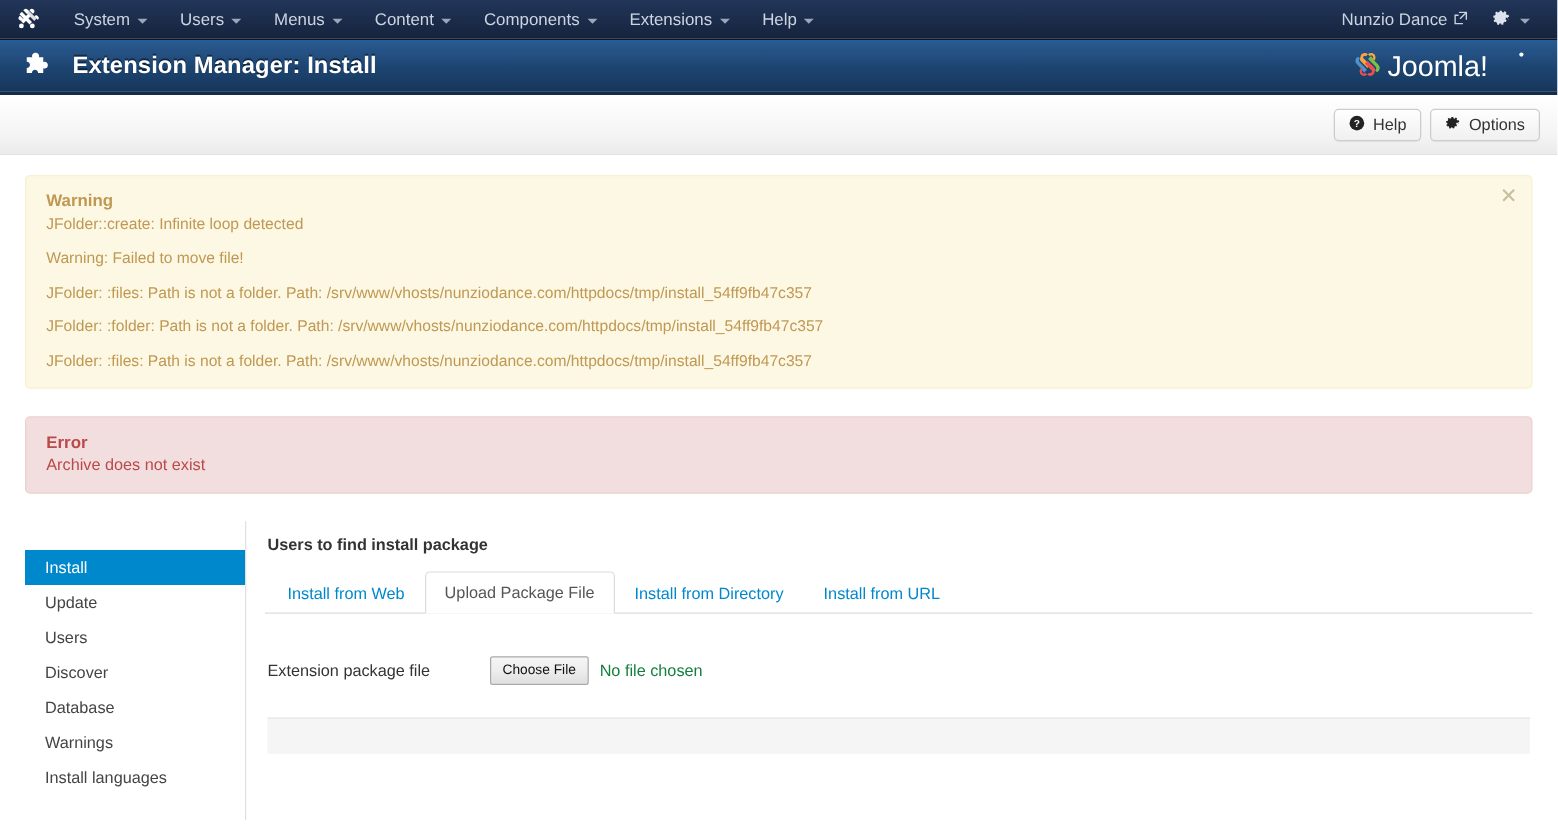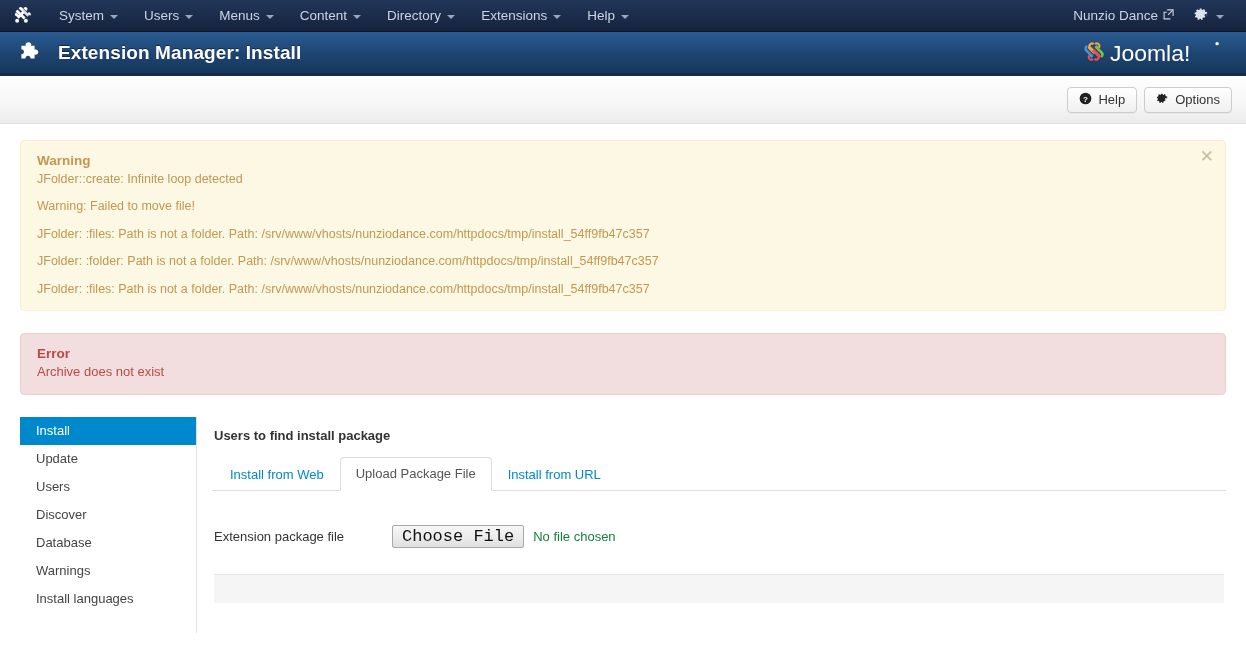--- a/index.html
+++ b/index.html
@@ -175,20 +175,21 @@
     display: block;
     padding: 6px 0 6px 16px;
     font-size: 13px;
     color: #444444;
     cursor: pointer;
     line-height: 16px;
   }
   .side-item.active {
     background: #0088cc;
     color: #ffffff;
+    margin-top: 23px;
   }
 
   .content {
     flex: 1 1 auto;
     padding: 0 0 0 15px;
     min-width: 0;
   }
   .content-heading {
     font-size: 13px;
     font-weight: bold;
@@ -242,29 +243,28 @@
   }
   .form-label {
     width: 178px;
     flex: 0 0 178px;
     font-size: 13px;
     color: #333333;
   }
   .file-field { display: flex; align-items: center; gap: 9px; }
   .choose-file-btn {
     display: inline-block;
-    font-size: 17px;
+    font-size: 11px;
     color: #111111;
     background: linear-gradient(to bottom, #f6f6f6 0%, #ededed 50%, #dfdfdf 100%);
     border: 1px solid #a8a8a8;
     border-radius: 2px;
     padding: 2px 9px;
     cursor: pointer;
     line-height: 17px;
-    font-family: Liberation Mono, monospace;
   }
   .file-status { font-size: 13px; color: #15803d; }
 
   .form-actions {
     margin-top: 26px;
     background: #f5f5f5;
     border-top: 1px solid #e5e5e5;
     padding: 14px 0;
     text-align: center;
   }
@@ -298,21 +298,21 @@
     </div>
     <div class="topmenu-item">
       <span>Menus</span>
       <i class="caret"></i>
     </div>
     <div class="topmenu-item">
       <span>Content</span>
       <i class="caret"></i>
     </div>
     <div class="topmenu-item">
-      <span>Directory</span>
+      <span>Components</span>
       <i class="caret"></i>
     </div>
     <div class="topmenu-item">
       <span>Extensions</span>
       <i class="caret"></i>
     </div>
     <div class="topmenu-item">
       <span>Help</span>
       <i class="caret"></i>
     </div>
@@ -435,20 +435,23 @@
     <div class="content-heading">Users to find install package</div>
 
     <div class="tabs">
       <div class="tab">
         <span>Install from Web</span>
       </div>
       <div class="tab active">
         <span>Upload Package File</span>
       </div>
       <div class="tab">
+        <span>Install from Directory</span>
+      </div>
+      <div class="tab">
         <span>Install from URL</span>
       </div>
     </div>
 
     <div class="panel">
 
       <div class="form-row">
         <label class="form-label">Extension package file</label>
         <div class="file-field">
           <span class="choose-file-btn">Choose File</span>

